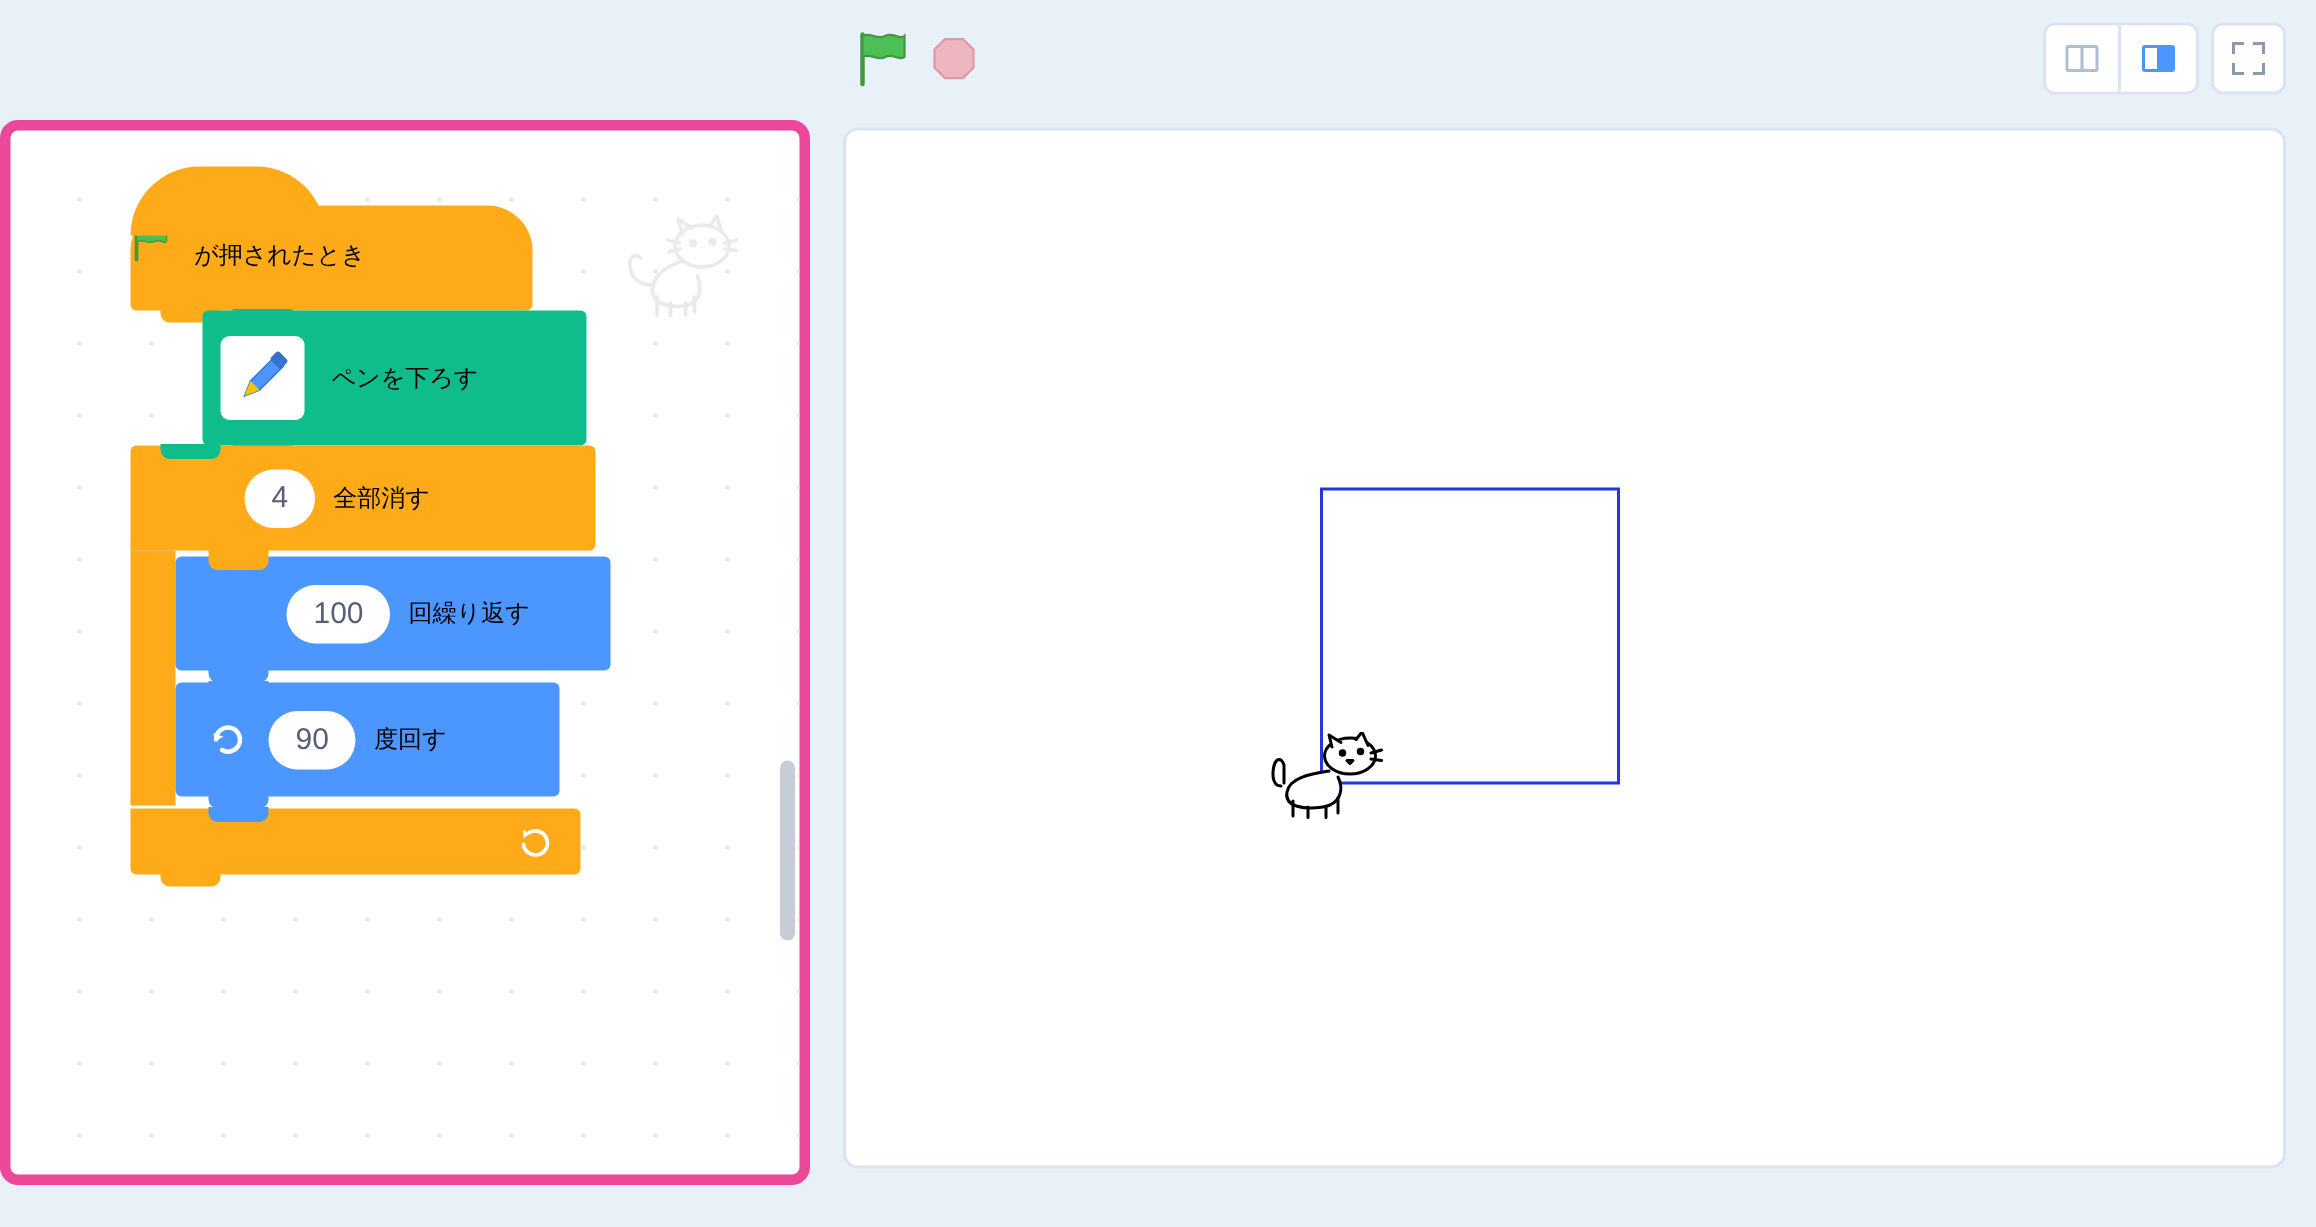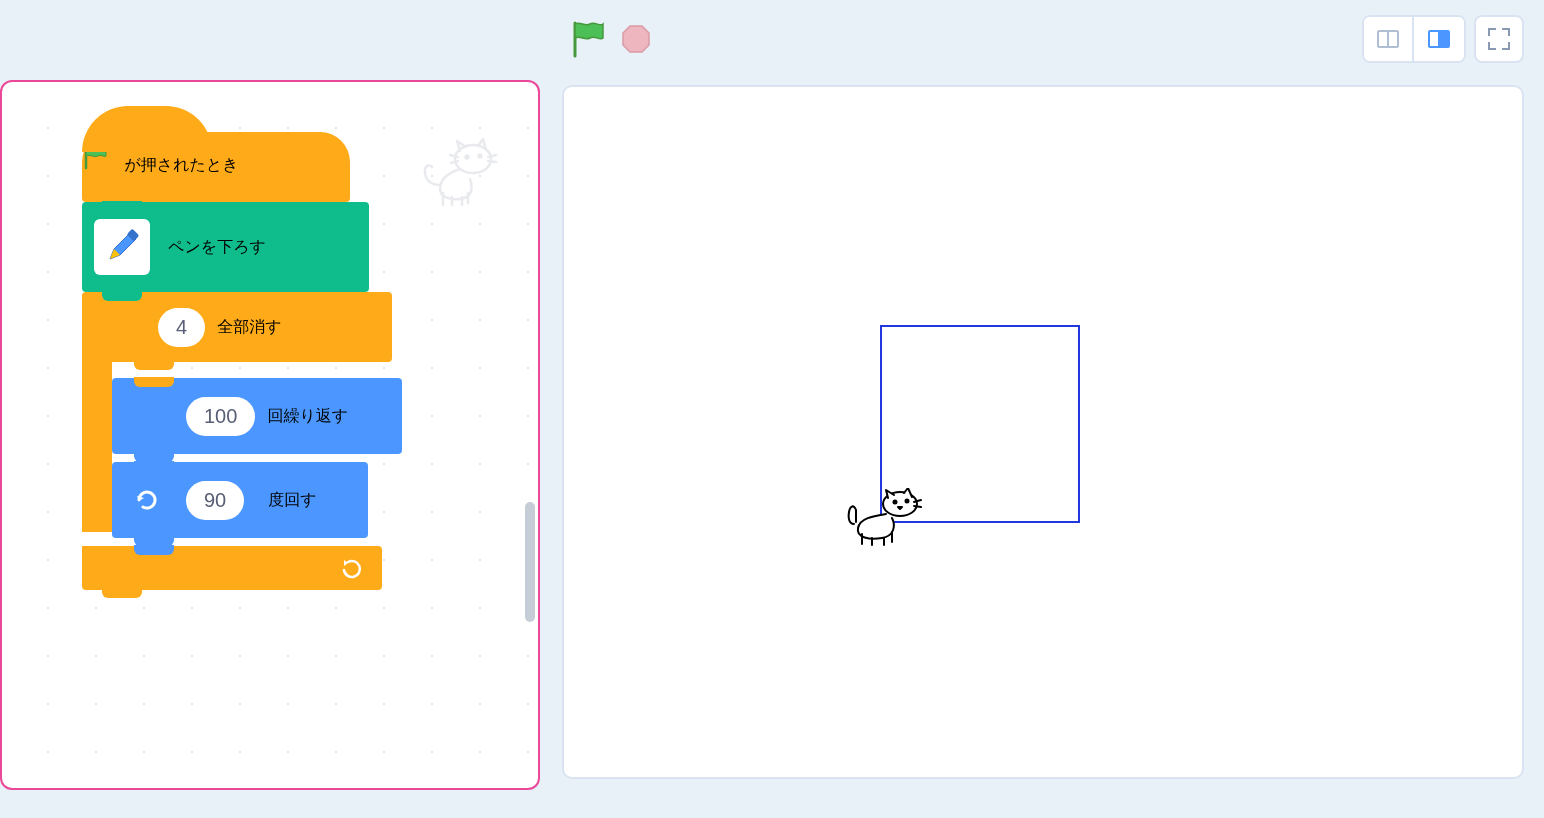--- a/index.html
+++ b/index.html
@@ -127,21 +127,21 @@
     
     
     .scripts-panel {
       position: absolute;
       left: 0;
       top: 80px;
       width: 540px;
       height: 710px;
       background: #fff;
       border-radius: 12px;
-      border: 2px solid #ec4899;
+      border: 7px solid #ec4899;
       overflow: hidden;
     }
     
     .scripts-panel::after {
       content: '';
       position: absolute;
       right: 3px;
       top: 420px;
       width: 10px;
       height: 120px;
@@ -227,21 +227,21 @@
       content: '';
       position: absolute;
       left: 20px;
       bottom: -8px;
       width: 40px;
       height: 16px;
       background: #0fbd8c;
       border-radius: 0 0 6px 6px;
     }
     
-    .pen-block.wide { width: 287px; }
+    .pen-block.wide { width: 256px; margin-left: 48px; }
     
     .pen-icon-box {
       width: 56px;
       height: 56px;
       background: #fff;
       border-radius: 6px;
       display: flex;
       align-items: center;
       justify-content: center;
       margin-right: 18px;
@@ -324,21 +324,21 @@
       background: #4c97ff;
       height: 76px;
       border-radius: 4px;
       display: flex;
       align-items: center;
       padding: 0 22px 0 20px;
       position: relative;
       margin-left: 30px;
     }
     .motion-block.first { width: 290px; }
-    .motion-block.second { width: 256px; gap: 12px; }
+    .motion-block.second { width: 256px; }
     .motion-block .notch-top.from-orange { background: #ffab19; left: 22px; }
     .motion-block .notch-top.from-blue { background: #4c97ff; left: 22px; }
     .motion-block::after {
       content: '';
       position: absolute;
       left: 22px;
       bottom: -8px;
       width: 40px;
       height: 16px;
       background: #4c97ff;
@@ -482,21 +482,21 @@
     </div>
 
     <div class="control-wrap">
       <div class="control-top">
         <div class="notch-top"></div>
         <div class="oval-input">4</div>
         <span class="block-text">全部消す</span>
       </div>
       <div class="control-side"></div>
 
-      <div class="motion-block first" style="margin-top:16px;">
+      <div class="motion-block first" style="margin-top:4px;">
         <div class="notch-top from-orange"></div>
         <div class="oval-input" style="margin-left:54px;">100</div>
         <span class="block-text">回繰り返す</span>
       </div>
 
       <div class="motion-block second" style="margin-top:8px;">
         <div class="notch-top from-blue"></div>
         <div class="undo-icon">
           <svg width="28" height="28" viewBox="0 0 28 28">
             <path d="M 6 14 A 8 8 0 1 1 10 21" stroke="#fff" stroke-width="3" fill="none" stroke-linecap="round"></path>

